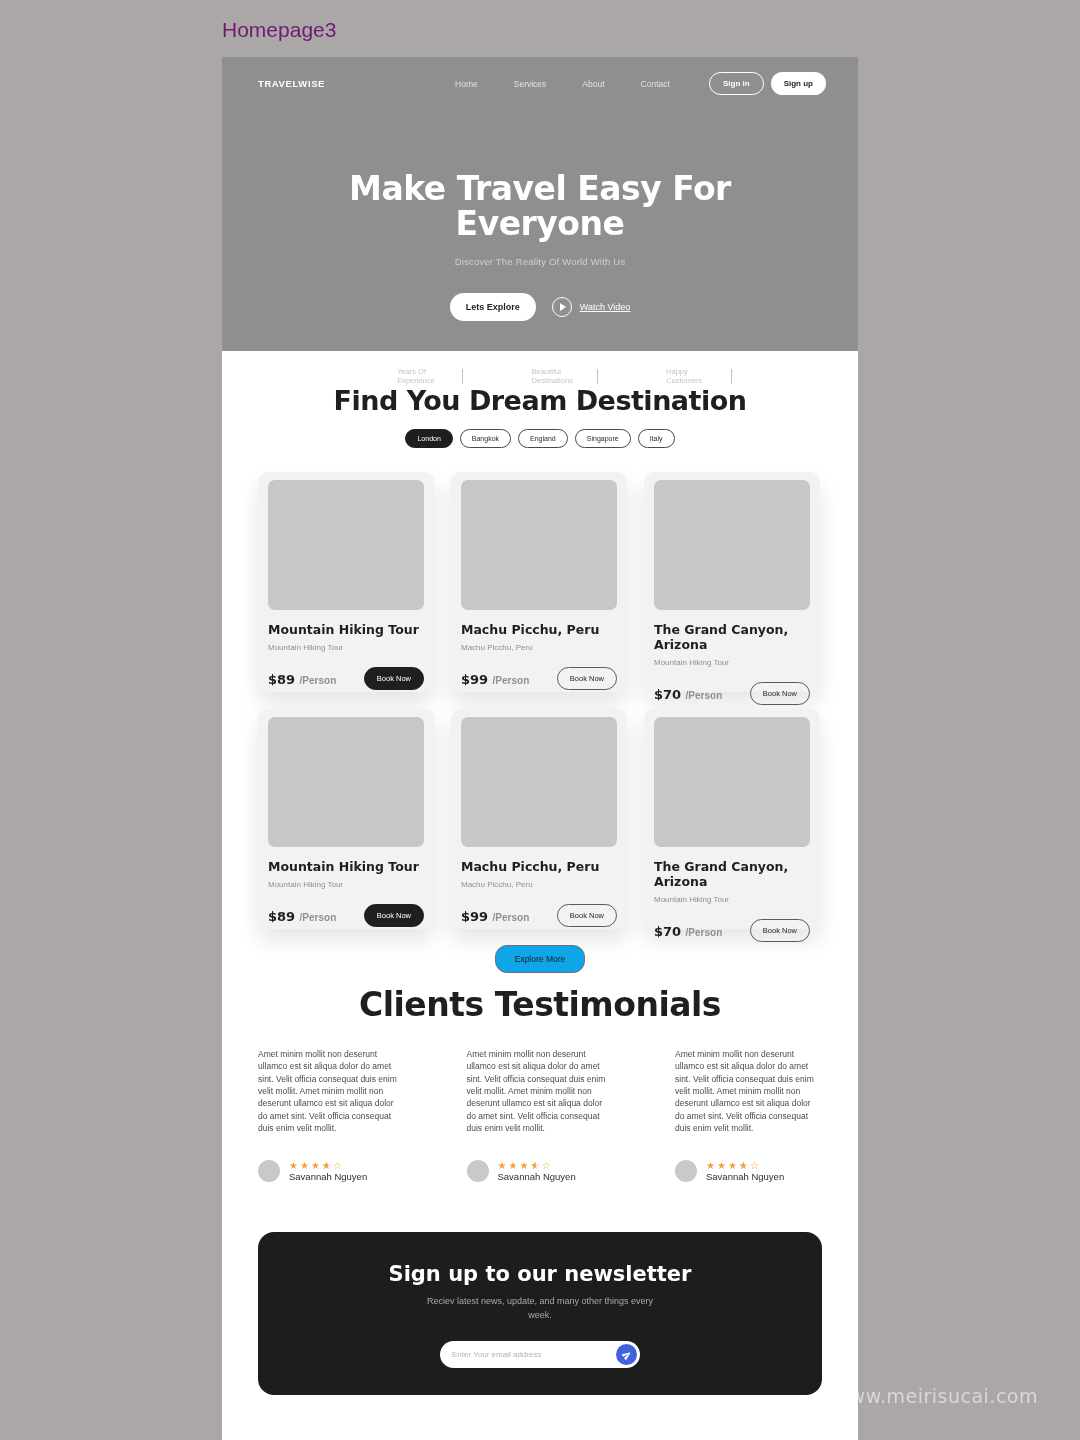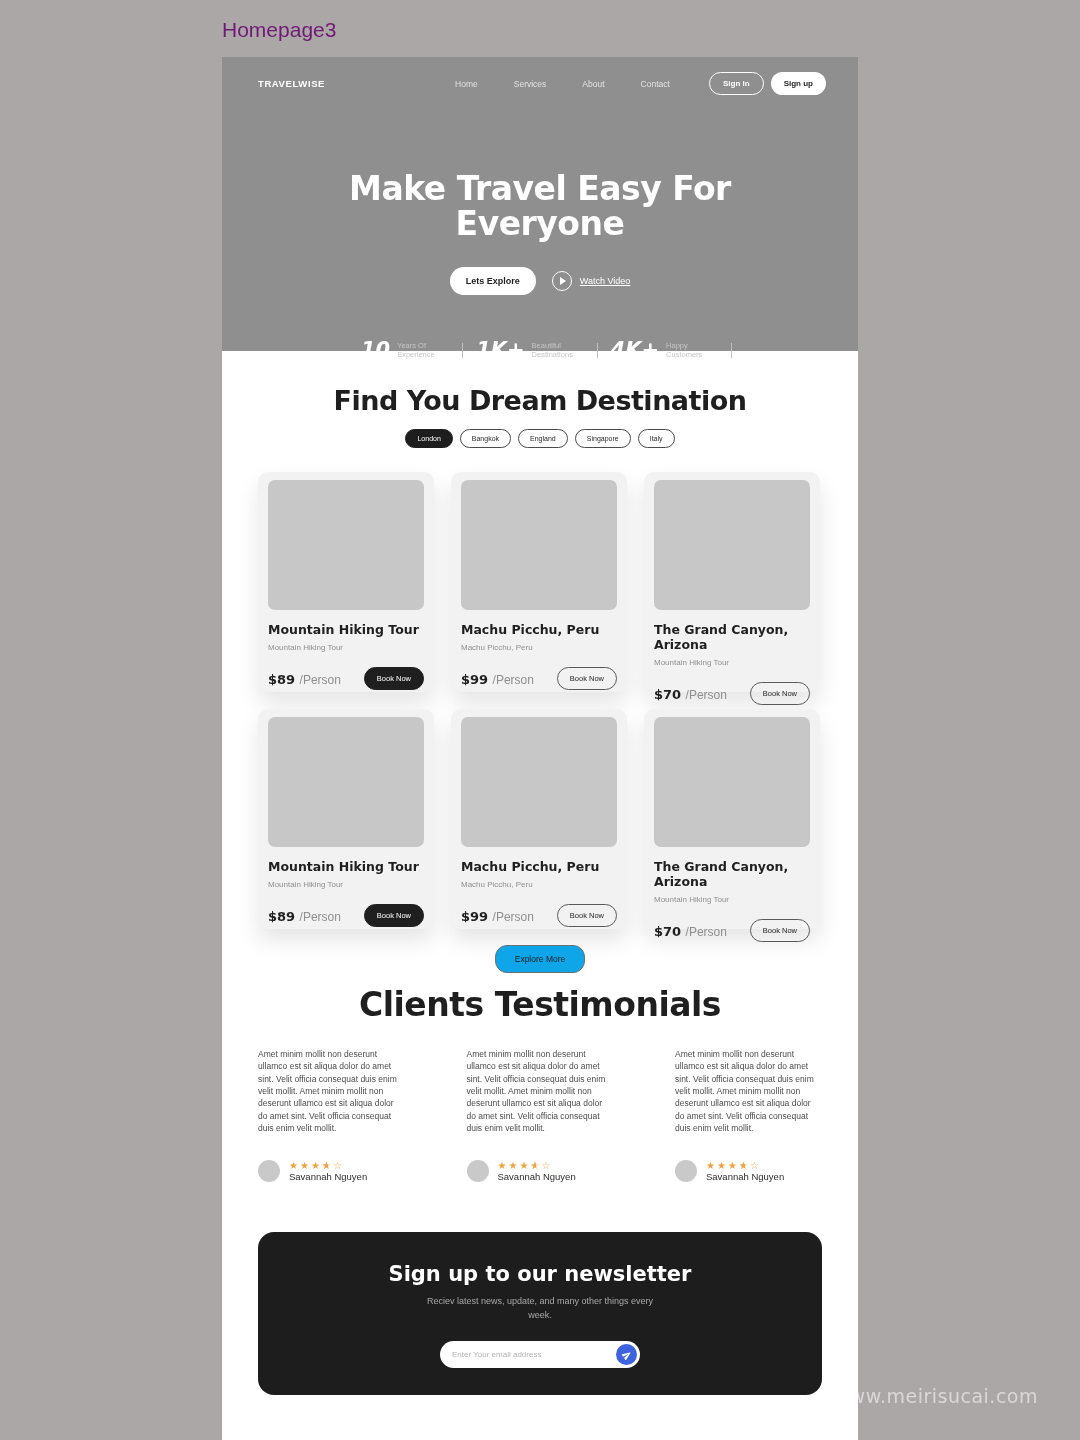--- a/index.html
+++ b/index.html
@@ -90,21 +90,21 @@
     box-shadow: 0 12px 22px rgba(0,0,0,0.10);
     padding: 8px 10px 0;
   }
   .card-img {
     width: 100%; height: 130px; background: #c7c7c7; border-radius: 7px;
   }
   .card-title { margin-top: 12px; font-size: 12.5px; font-weight: 700; color: #1f1f1f; font-family: "DejaVu Sans", sans-serif; }
   .card-sub { margin-top: 6px; font-size: 8px; color: #8f8f8f; }
   .card-footer { margin-top: 15px; display: flex; align-items: center; justify-content: space-between; }
   .price { font-size: 13px; font-weight: 700; color: #1f1f1f; font-family: "DejaVu Sans", sans-serif; }
-  .per { font-size: 12px; font-weight: 400; color: #8f8f8f; }
+  .per { font-size: 10px; font-weight: 700; color: #8f8f8f; }
   .btn-book {
     font-size: 7.5px; border-radius: 12px; padding: 6px 12px; cursor: pointer; font-family: inherit;
   }
   .btn-book.filled { background: #1f1f1f; color: #ffffff; border: 1px solid #1f1f1f; }
   .btn-book.outline { background: transparent; color: #1f1f1f; border: 1px solid #5a5a5a; }
   .explore-more-wrap { margin-top: 16px; display: flex; justify-content: center; }
   .btn-explore-more {
     background: #0ea5e9; border: 1px solid #6f6f6f; border-radius: 12px;
     padding: 8px 19px; font-size: 8.5px; color: #1f1f1f; cursor: pointer; font-family: inherit;
   }
@@ -161,20 +161,21 @@
         <a href="#">About</a>
         <a href="#">Contact</a>
       </div>
       <div class="auth">
         <button class="btn-signin">Sign in</button>
         <button class="btn-signup">Sign up</button>
       </div>
     </div>
 
     <h1 class="hero-title">Make Travel Easy For Everyone</h1>
+    <div class="hero-sub">Discover The Reality Of World With Us</div>
 
     <div class="hero-cta">
       <button class="btn-explore">Lets Explore</button>
       <div class="watch">
         <span class="play-circle">
             <span class="play-tri"></span>
           </span>
         <span class="watch-label">Watch Video</span>
       </div>
     </div>

